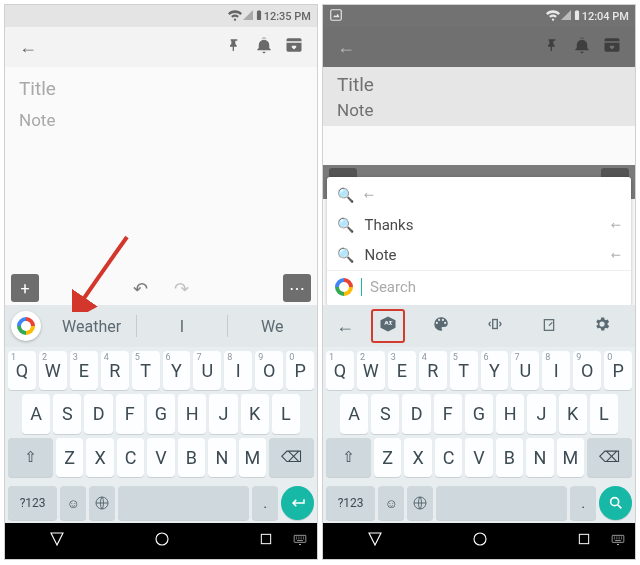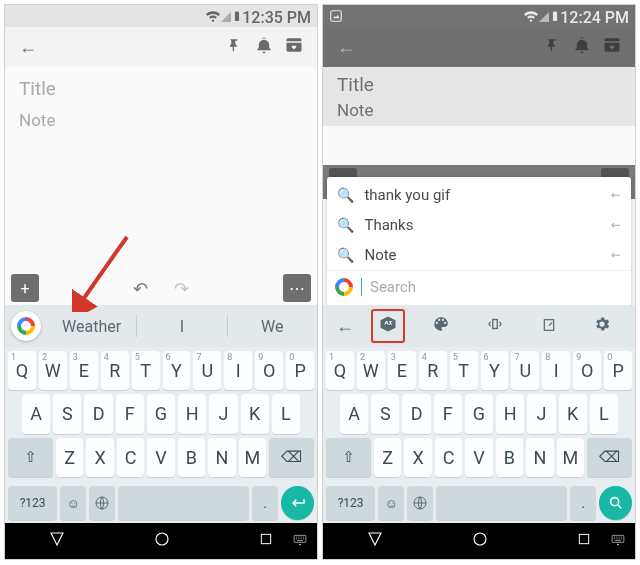--- a/index.html
+++ b/index.html
@@ -2,21 +2,21 @@
 <html><head>
 <meta charset="utf-8">
 <style>
 *{box-sizing:border-box;margin:0;padding:0;font-family:Roboto,Arial,sans-serif;-webkit-font-smoothing:antialiased}
 body{background:#fff;width:640px;height:565px;overflow:hidden;position:relative}
 .canvas{position:relative;width:640px;height:565px;background:#fff}
 .phone{position:absolute;top:4px;width:314px;height:556px;border:1px solid #d0d0d0;background:#fafafa;overflow:hidden}
 .phone.left{left:4px}
 .phone.right{left:322px}
 
-.status{height:22px;background:#e4e4e4;color:#666;display:flex;align-items:flex-end;justify-content:flex-end;padding:0 6px;font-size:16px;font-weight:500;}
+.status{height:22px;background:#e4e4e4;color:#666;display:flex;align-items:center;justify-content:flex-end;padding:0 6px;font-size:11px;font-weight:500;}
 .phone.right .status{background:#727272;color:#e8e8e8}
 
 .appbar{height:40px;background:#f3f3f3;display:flex;align-items:center;padding:0 8px;color:#6a6a6a;font-size:18px}
 .phone.right .appbar{background:#7a7a7a;color:#ccc}
 .appbar .spacer{flex:1}
 .appbar .icn{width:30px;text-align:center;font-size:18px}
 
 .body{padding:10px 14px;color:#a9a9a9;font-size:17px}
 .phone.right .body{color:#7b7b7b}
 .body .title{font-size:19px;font-weight:400;margin-bottom:10px}
@@ -243,21 +243,21 @@
       <svg viewBox="0 0 24 24" width="14" height="14" fill="#e8e8e8">
             <path d="M12 18c1 0 2 .8 2 2s-1 2-2 2-2-.8-2-2 1-2 2-2zm0-14C7 4 2.7 5.9 0 9l2.8 2.8C5 9.7 8.3 8.4 12 8.4s7 1.3 9.2 3.4L24 9C21.3 5.9 17 4 12 4zm0 7c-2.6 0-5 1-6.8 2.7l2.8 2.8c1-1 2.4-1.6 4-1.6s3 .6 4 1.6l2.8-2.8C17 12 14.6 11 12 11z"></path>
           </svg>
     </span>
     <span><svg viewBox="0 0 24 24" width="12" height="12" fill="#bbb">
             <path d="M2 22h20V2z"></path>
           </svg></span>
     <span><svg viewBox="0 0 24 24" width="10" height="14" fill="#e8e8e8">
             <path d="M15 2h-2V0h-2v2H9C8 2 7 3 7 4v18c0 1 1 2 2 2h6c1 0 2-1 2-2V4c0-1-1-2-2-2z"></path>
           </svg></span>
-    <span>12:24 PM</span>
+    <span>12:04 PM</span>
   </div>
 
   <div style="position:relative">
     <div class="appbar">
       <span class="icn">←</span>
       <span class="spacer"></span>
       <span class="icn"><svg viewBox="0 0 24 24" width="16" height="16" fill="#444">
               <path d="M14 4v5l2 2v2h-4v6l-1 1-1-1v-6H6v-2l2-2V4H7V2h10v2z"></path>
             </svg></span>
       <span class="icn"><svg viewBox="0 0 24 24" width="18" height="18" fill="#444">
@@ -278,21 +278,20 @@
       <span class="ur" style="opacity:.5">↷</span>
       <span class="spacer"></span>
       <div class="sq">⋯</div>
     </div>
     <div class="dimmer"></div>
   </div>
 
   <div class="sugg">
     <div class="row">
       <span class="mag">🔍</span>
-      <span class="grow">thank you gif</span>
       <span class="arr">↙</span>
     </div>
     <div class="row">
       <span class="mag">🔍</span>
       <span class="grow">Thanks</span>
       <span class="arr">↙</span>
     </div>
     <div class="row">
       <span class="mag">🔍</span>
       <span class="grow">Note</span>

